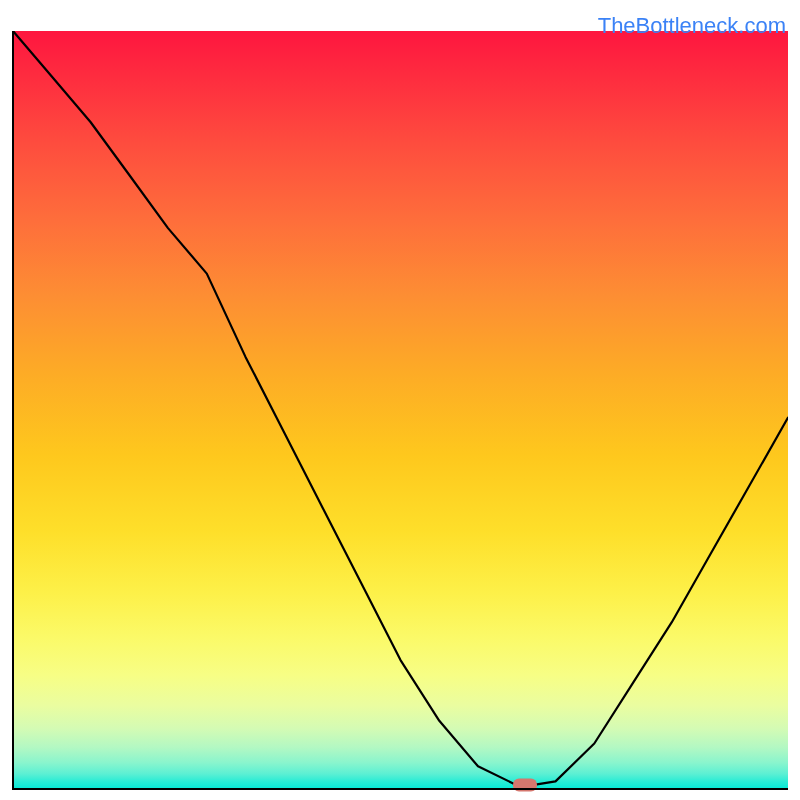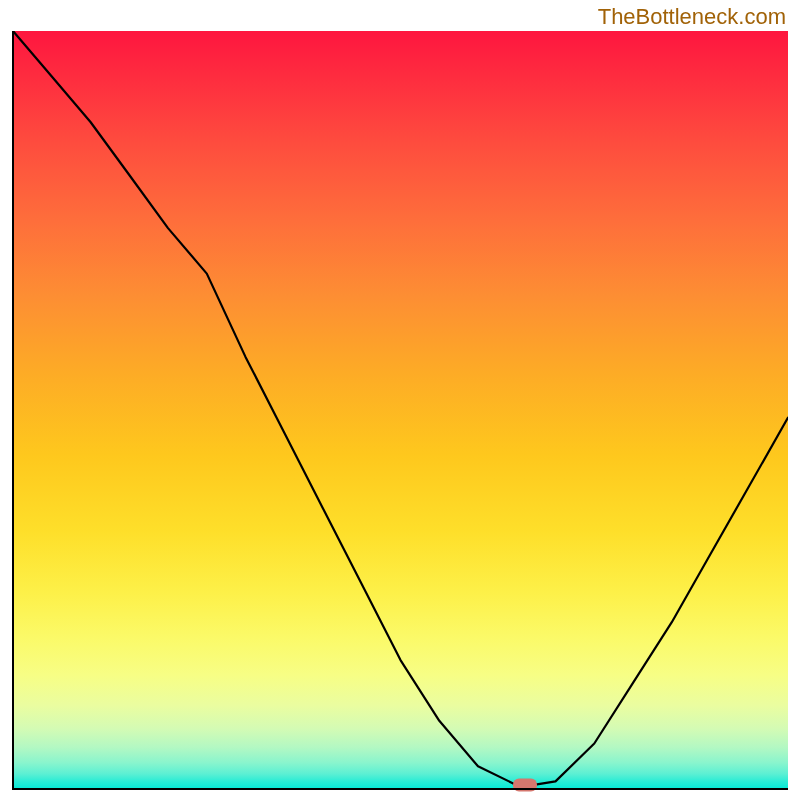--- a/index.html
+++ b/index.html
@@ -6,23 +6,23 @@
   body {
     width: 800px;
     height: 800px;
     background: #fff;
     font-family: Arial, sans-serif;
     position: relative;
     overflow: hidden;
   }
   .watermark {
     position: absolute;
-    top: 4px;
+    top: 13px;
     right: 14px;
-    color: #a16207;
+    color: #3b82f6;
     font-size: 22px;
     font-family: Arial, Helvetica, sans-serif;
     z-index: 10;
   }
   .chart {
     position: absolute;
     left: 13px;
     top: 31px;
     width: 775px;
     height: 758px;

